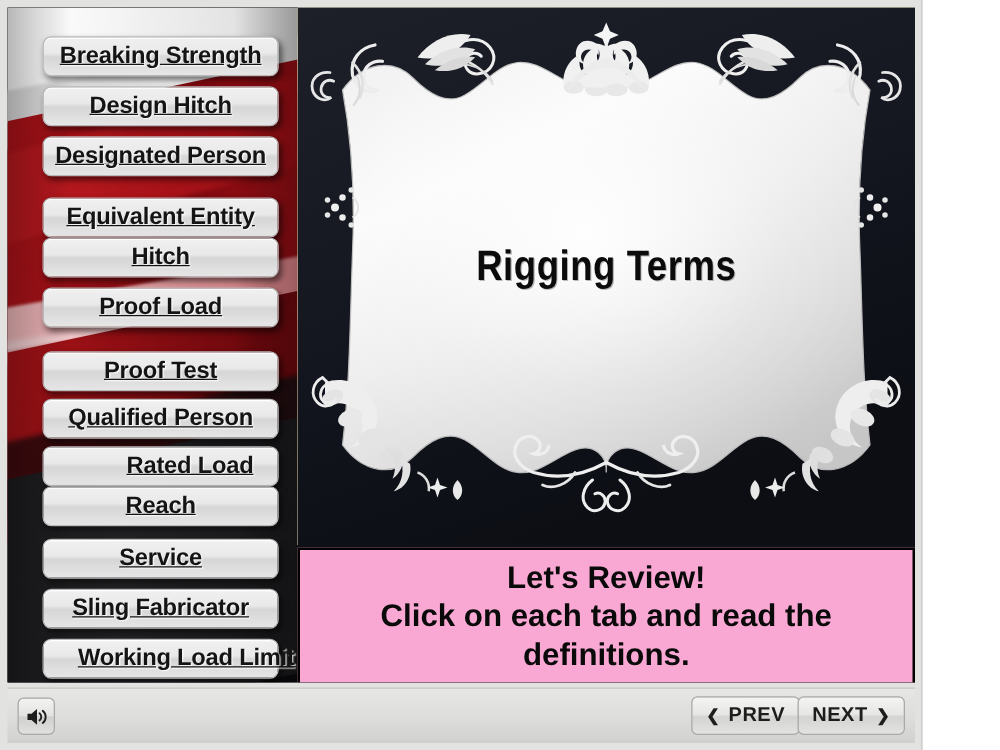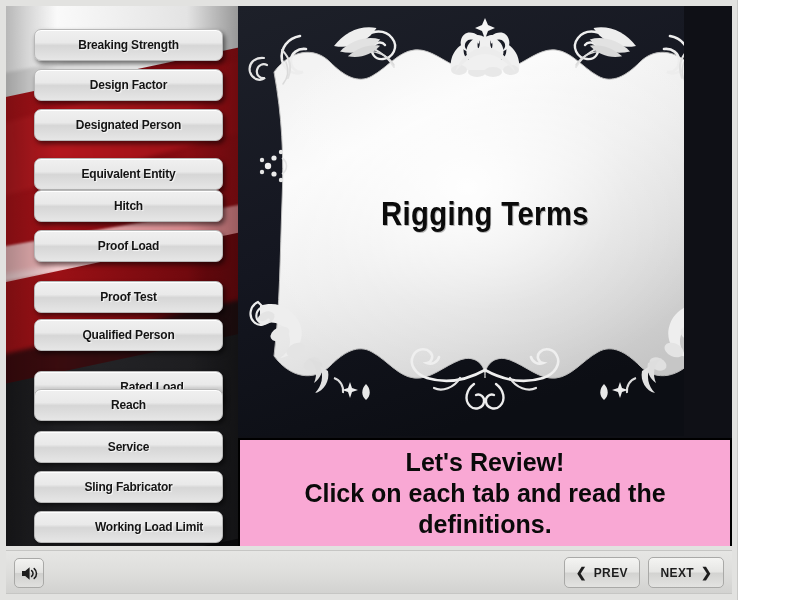--- a/index.html
+++ b/index.html
@@ -169,40 +169,41 @@
     box-shadow: 2px 3px 5px rgba(0,0,0,.55), inset 0 1px 0 #ffffff;
     display: flex;
     align-items: center;
     justify-content: center;
     cursor: pointer;
     box-sizing: border-box;
   }
   .tab-btn span {
     font-family: "Liberation Sans", sans-serif;
     font-weight: bold;
-    font-size: 12px;
+    font-size: 19px;
     color: #141414;
     letter-spacing: -0.2px;
     text-shadow: 1px 1px 1px rgba(255,255,255,.85);
     white-space: nowrap;
+    text-decoration: underline;
   }
 
   
   .content-col {
     position: absolute;
     left: 232px; top: 0;
     width: 494px;
     height: 540px;
   }
 
   
   .ornate-panel {
     position: absolute;
     left: 0; top: 0;
-    width: 446px;
+    width: 494px;
     height: 430px;
     background: #fef9c3;
     overflow: hidden;
   }
   .ornate-panel::before {
     content: "";
     position: absolute;
     inset: 0;
     background:
       radial-gradient(ellipse at 50% 40%, rgba(60,64,78,.45) 0%, rgba(10,11,15,0) 70%);
@@ -292,21 +293,21 @@
     display: flex;
     align-items: center;
     justify-content: center;
     gap: 7px;
     cursor: pointer;
     box-sizing: border-box;
     padding: 0 11px;
   }
   .nav-btn .lbl {
     font-family: "Liberation Sans", sans-serif;
-    font-size: 12px;
+    font-size: 16px;
     font-weight: bold;
     color: #1d1d1d;
     letter-spacing: .4px;
   }
   .nav-btn .chev {
     font-size: 13px;
     font-weight: bold;
     color: #1d1d1d;
     line-height: 1;
   }
@@ -337,41 +338,41 @@
           <div class="fl f"></div>
         </div>
         <div class="flag-shade"></div>
       </div>
 
       <div class="tab-list" id="tab-list">
           <div class="tab-btn" style="top: 23px;">
             <span>Breaking Strength</span>
           </div>
           <div class="tab-btn" style="top: 63.2px;">
-            <span>Design Factor</span>
+            <span>Design Hitch</span>
           </div>
           <div class="tab-btn" style="top: 103.4px;">
             <span>Designated Person</span>
           </div>
           <div class="tab-btn" style="top: 152px;">
             <span>Equivalent Entity</span>
           </div>
           <div class="tab-btn" style="top: 224px;">
             <span>Proof Load</span>
           </div>
           <div class="tab-btn" style="top: 183.8px;">
             <span>Hitch</span>
           </div>
           <div class="tab-btn" style="top: 275px;">
             <span>Proof Test</span>
           </div>
           <div class="tab-btn" style="top: 313px;">
             <span>Qualified Person</span>
           </div>
-          <div class="tab-btn" style="top: 365px; padding-left: 47px;">
+          <div class="tab-btn" style="top: 351px; padding-left: 47px;">
             <span>Rated Load</span>
           </div>
           <div class="tab-btn" style="top: 383px;">
             <span>Reach</span>
           </div>
           <div class="tab-btn" style="top: 465.2px;">
             <span>Sling Fabricator</span>
           </div>
           <div class="tab-btn" style="top: 425px;">
             <span>Service</span>

